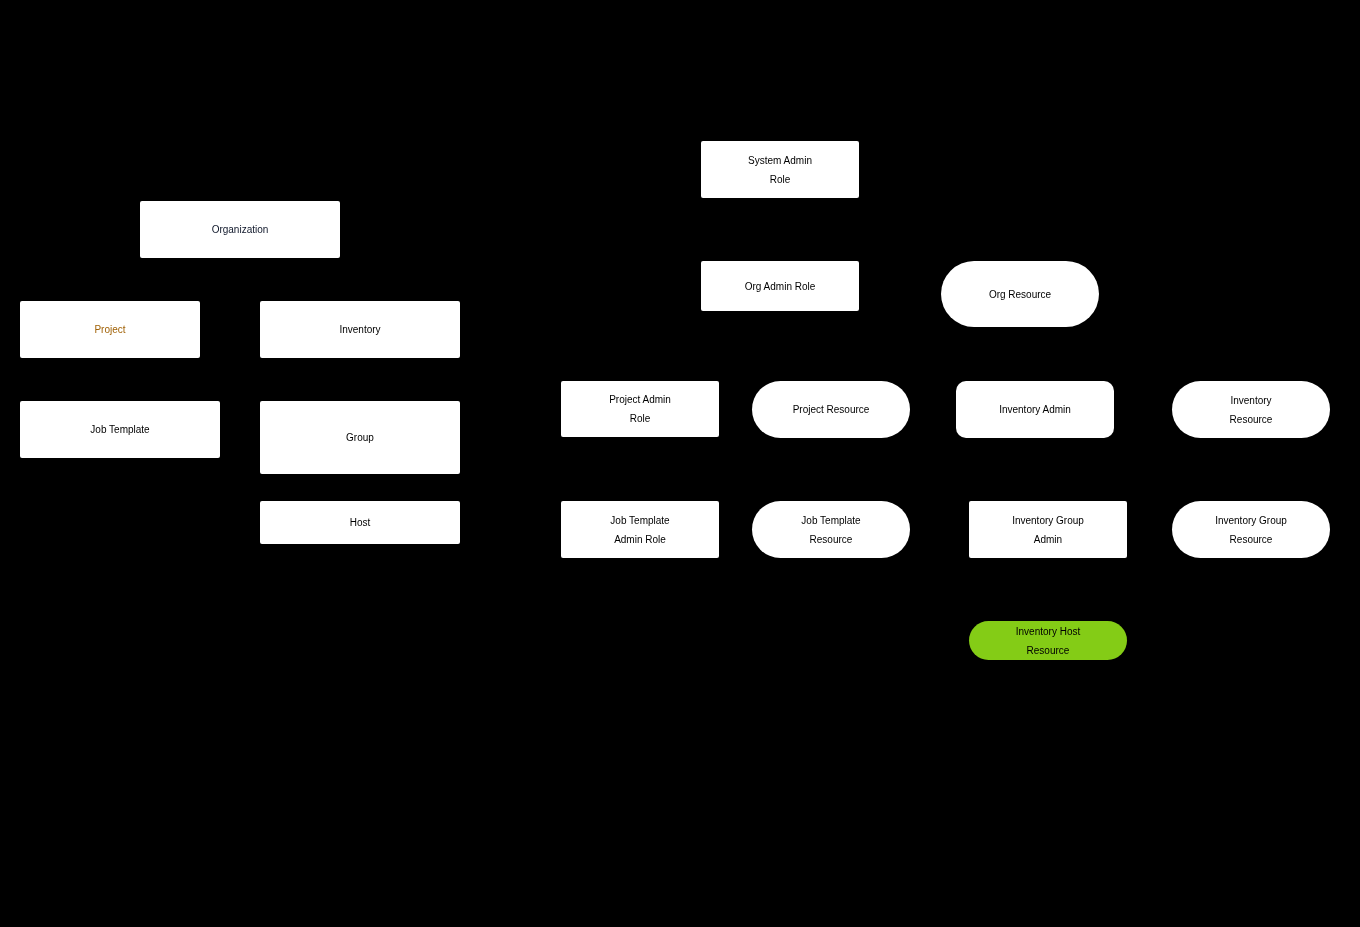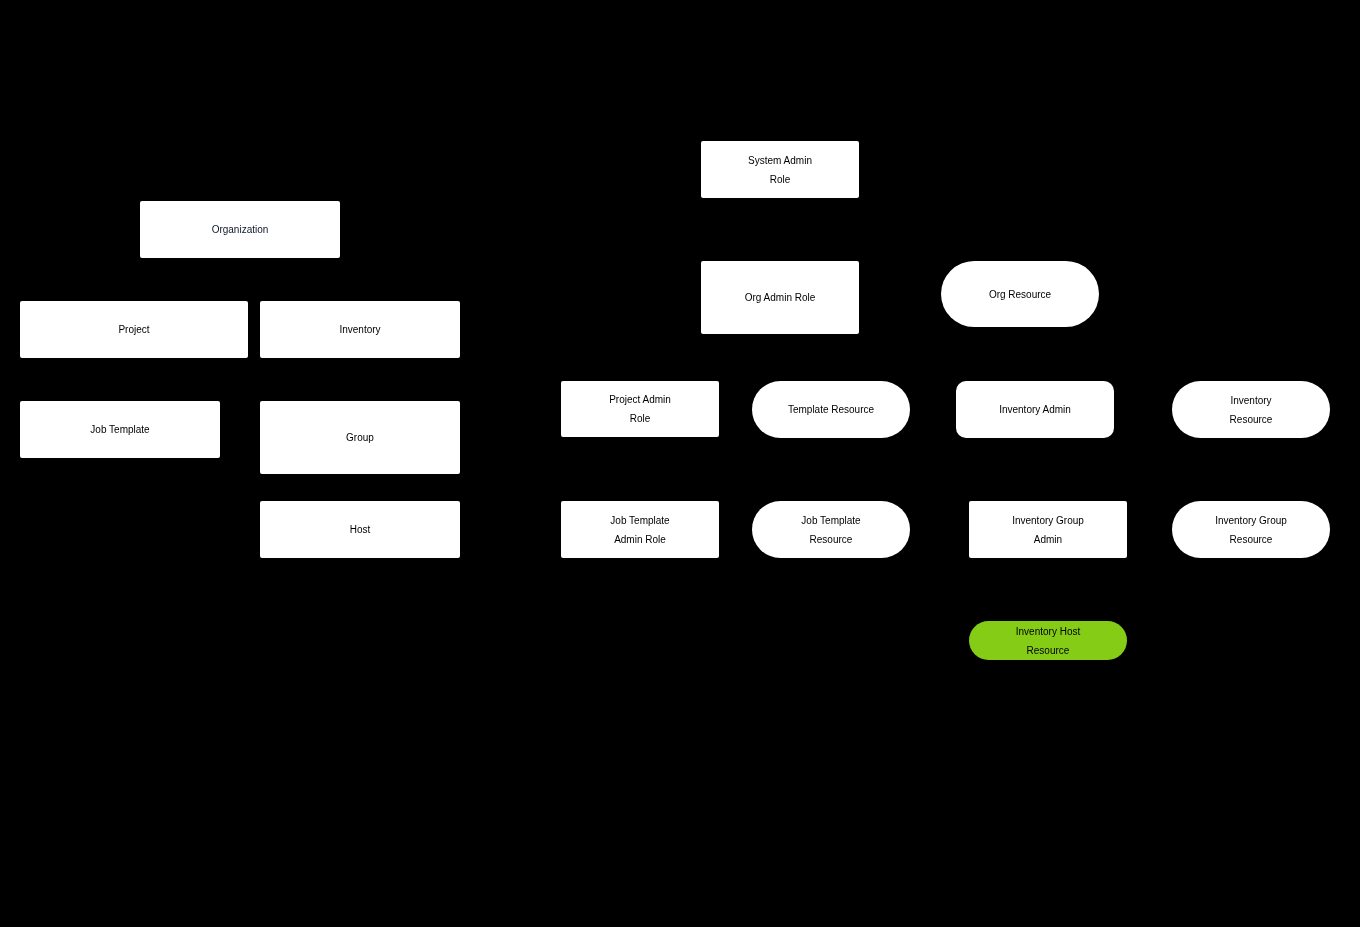--- a/index.html
+++ b/index.html
@@ -34,32 +34,32 @@
   }
   .node.pill {
     border-radius: 999px;
   }
 </style>
 </head>
 <body>
 
 <div id="canvas" style="background: rgb(0, 0, 0);">
     <div class="node rect" style="left: 140px; top: 201px; width: 200px; height: 57px; background: rgb(255, 255, 255); color: #0f172a;">Organization</div>
-    <div class="node rect" style="left: 20px; top: 301px; width: 228px; height: 57px; background: rgb(255, 255, 255); color: #000000;">Project</div>
+    <div class="node rect" style="left: 20px; top: 301px; width: 180px; height: 57px; background: rgb(255, 255, 255); color: #a16207;">Project</div>
     <div class="node rect" style="left: 260px; top: 301px; width: 200px; height: 57px; background: rgb(255, 255, 255); color: rgb(0, 0, 0);">Inventory</div>
     <div class="node rect" style="left: 20px; top: 401px; width: 200px; height: 57px; background: rgb(255, 255, 255); color: rgb(0, 0, 0);">Job Template</div>
     <div class="node rect" style="left: 260px; top: 401px; width: 200px; height: 73px; background: rgb(255, 255, 255); color: rgb(0, 0, 0);">Group</div>
-    <div class="node rect" style="left: 260px; top: 501px; width: 200px; height: 57px; background: rgb(255, 255, 255); color: rgb(0, 0, 0);">Host</div>
+    <div class="node rect" style="left: 260px; top: 501px; width: 200px; height: 43px; background: rgb(255, 255, 255); color: rgb(0, 0, 0);">Host</div>
     <div class="node rect" style="left: 701px; top: 141px; width: 158px; height: 57px; background: rgb(255, 255, 255); color: rgb(0, 0, 0);">System Admin
 Role</div>
-    <div class="node rect" style="left: 701px; top: 261px; width: 158px; height: 73px; background: rgb(255, 255, 255); color: rgb(0, 0, 0);">Org Admin Role</div>
+    <div class="node rect" style="left: 701px; top: 261px; width: 158px; height: 50px; background: rgb(255, 255, 255); color: rgb(0, 0, 0);">Org Admin Role</div>
     <div class="node pill" style="left: 941px; top: 261px; width: 158px; height: 66px; background: rgb(255, 255, 255); color: rgb(0, 0, 0);">Org Resource</div>
     <div class="node rect" style="left: 561px; top: 381px; width: 158px; height: 56px; background: rgb(255, 255, 255); color: rgb(0, 0, 0);">Project Admin
 Role</div>
-    <div class="node pill" style="left: 752px; top: 381px; width: 158px; height: 57px; background: rgb(255, 255, 255); color: rgb(0, 0, 0);">Template Resource</div>
+    <div class="node pill" style="left: 752px; top: 381px; width: 158px; height: 57px; background: rgb(255, 255, 255); color: rgb(0, 0, 0);">Project Resource</div>
     <div class="node rect" style="left: 956px; top: 381px; width: 158px; height: 57px; background: rgb(255, 255, 255); color: rgb(0, 0, 0); border-radius: 10px;">Inventory Admin</div>
     <div class="node pill" style="left: 1172px; top: 381px; width: 158px; height: 57px; background: rgb(255, 255, 255); color: rgb(0, 0, 0);">Inventory
 Resource</div>
     <div class="node rect" style="left: 561px; top: 501px; width: 158px; height: 57px; background: rgb(255, 255, 255); color: rgb(0, 0, 0);">Job Template
 Admin Role</div>
     <div class="node pill" style="left: 752px; top: 501px; width: 158px; height: 57px; background: rgb(255, 255, 255); color: rgb(0, 0, 0);">Job Template
 Resource</div>
     <div class="node rect" style="left: 969px; top: 501px; width: 158px; height: 57px; background: rgb(255, 255, 255); color: rgb(0, 0, 0);">Inventory Group
 Admin</div>
     <div class="node pill" style="left: 1172px; top: 501px; width: 158px; height: 57px; background: rgb(255, 255, 255); color: rgb(0, 0, 0);">Inventory Group

